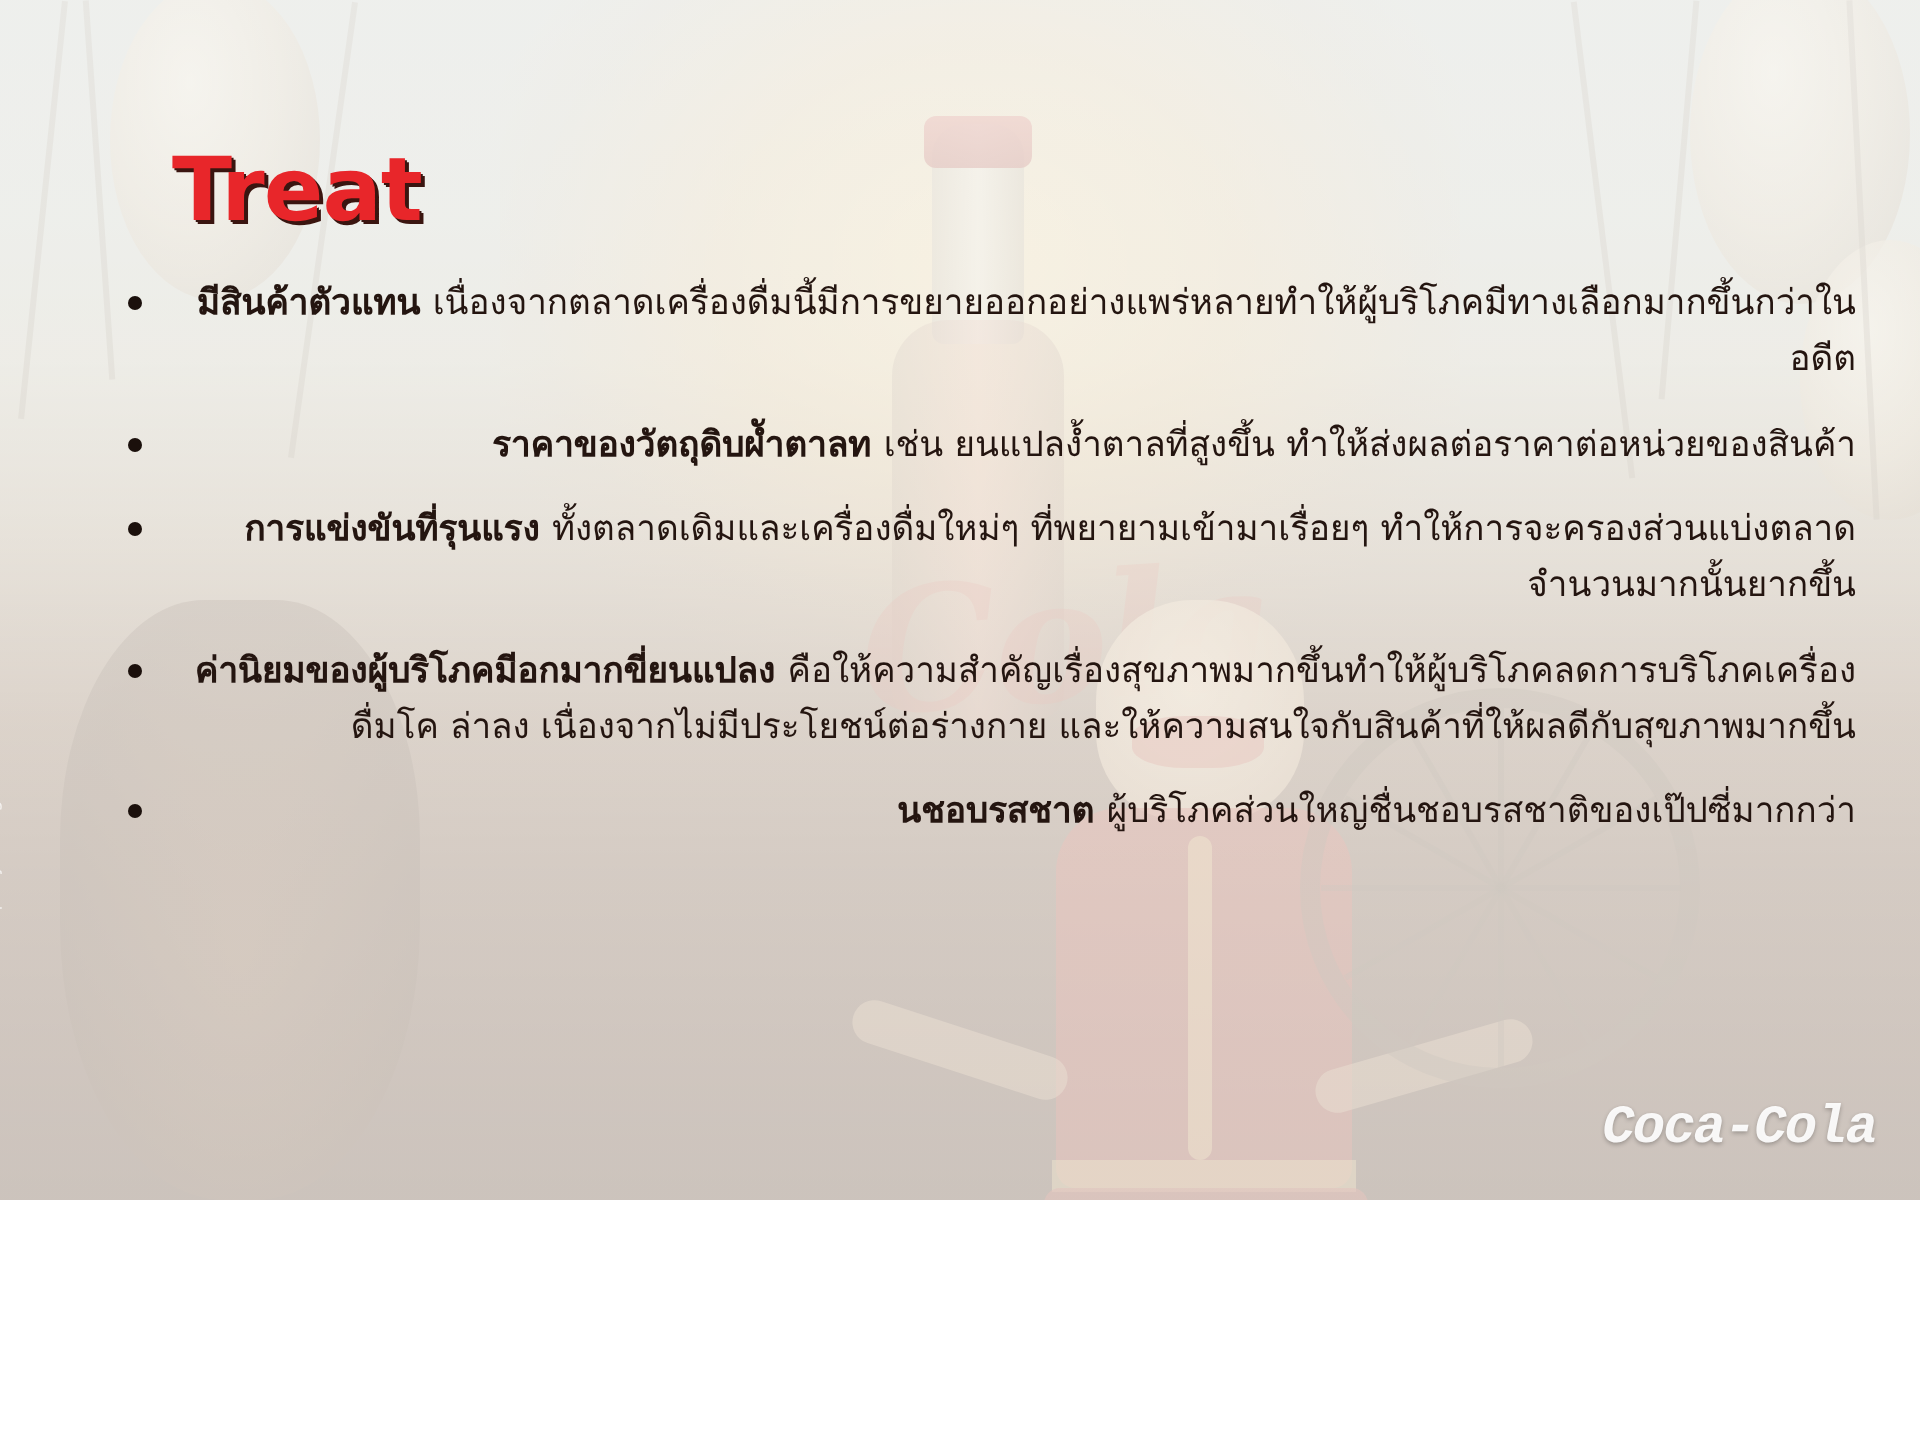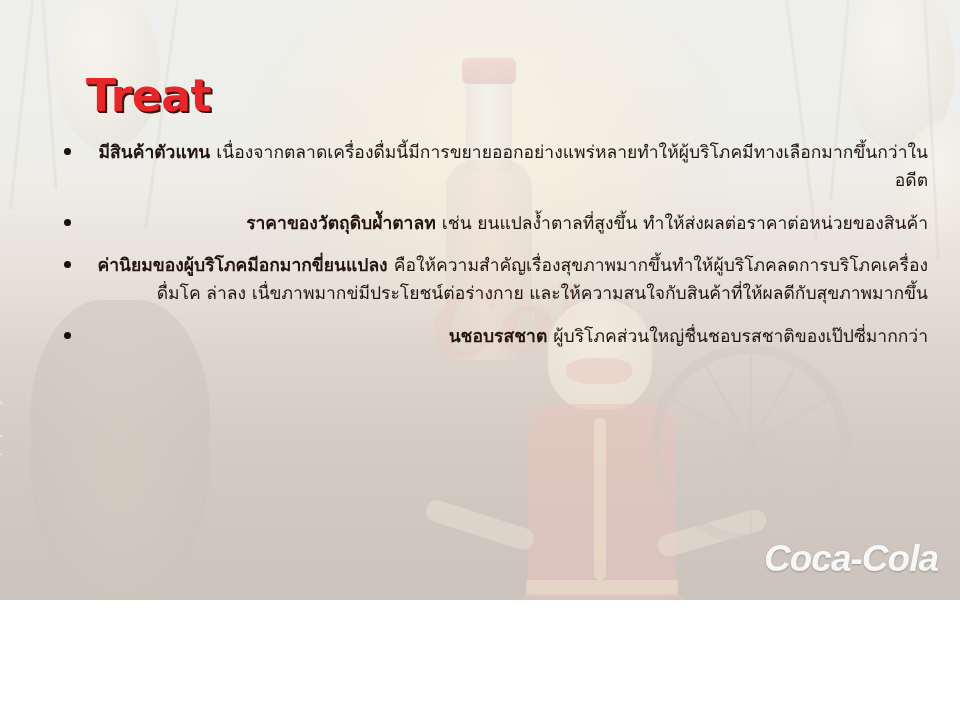--- a/index.html
+++ b/index.html
@@ -295,24 +295,24 @@
     white-space: nowrap;
     transform-origin: left bottom;
     transform: rotate(-90deg) translateX(0);
     letter-spacing: 0.2px;
   }
 
   #coke-logo {
     position: absolute;
     right: 22px;
     bottom: 20px;
-    font-family: Liberation Sans, sans-serif;
+    font-family: Liberation Mono, monospace;
     font-style: italic;
     font-weight: bold;
-    font-size: 37px;
+    font-size: 27px;
     color: rgba(255,255,255,0.92);
     letter-spacing: -1px;
     text-shadow: 0 1px 2px rgba(0,0,0,0.25);
   }
 </style>
 </head>
 <body>
 
 <div id="slide">
 
@@ -374,24 +374,28 @@
       <div class="bullet">
         <span class="dot"></span>
         <span class="lead">มีสินค้าตัวแทน </span><span class="rest">เนื่องจากตลาดเครื่องดื่มนี้มีการขยายออกอย่างแพร่หลายทำให้ผู้บริโภคมีทางเลือกมากขึ้นกว่าในอดีต</span>
       </div>
 
       <div class="bullet">
         <span class="dot"></span>
         <span class="lead">ราคาของวัตถุดิบผัำตาลท </span><span class="rest">เช่น ยนแปลง้ำตาลที่สูงขึ้น ทำให้ส่งผลต่อราคาต่อหน่วยของสินค้า</span>
       </div>
 
-
       <div class="bullet">
         <span class="dot"></span>
-        <span class="lead">ค่านิยมของผู้บริโภคมีอกมากขี่ยนแปลง </span><span class="rest">คือให้ความสำคัญเรื่องสุขภาพมากขึ้นทำให้ผู้บริโภคลดการบริโภคเครื่องดื่มโค ล่าลง เนื่ขภาพมากข่มีประโยชน์ต่อร่างกาย และให้ความสนใจกับสินค้าที่ให้ผลดีกับสุขภาพมากขึ้น</span>
+        <span class="lead">การแข่งขันที่รุนแรง </span><span class="rest">ทั้งตลาดเดิมและเครื่องดื่มใหม่ๆ ที่พยายามเข้ามาเรื่อยๆ ทำให้การจะครองส่วนแบ่งตลาดจำนวนมากนั้นยากขึ้น</span>
+      </div>
+
+      <div class="bullet">
+        <span class="dot"></span>
+        <span class="lead">ค่านิยมของผู้บริโภคมีอกมากขี่ยนแปลง </span><span class="rest">คือให้ความสำคัญเรื่องสุขภาพมากขึ้นทำให้ผู้บริโภคลดการบริโภคเครื่องดื่มโค ล่าลง เนื่องจากไม่มีประโยชน์ต่อร่างกาย และให้ความสนใจกับสินค้าที่ให้ผลดีกับสุขภาพมากขึ้น</span>
       </div>
 
 
       <div class="bullet">
         <span class="dot"></span>
         <span class="lead">นชอบรสชาต </span><span class="rest">ผู้บริโภคส่วนใหญ่ชื่นชอบรสชาติของเป๊ปซี่มากกว่า</span>
       </div>
 
     </div>
 

